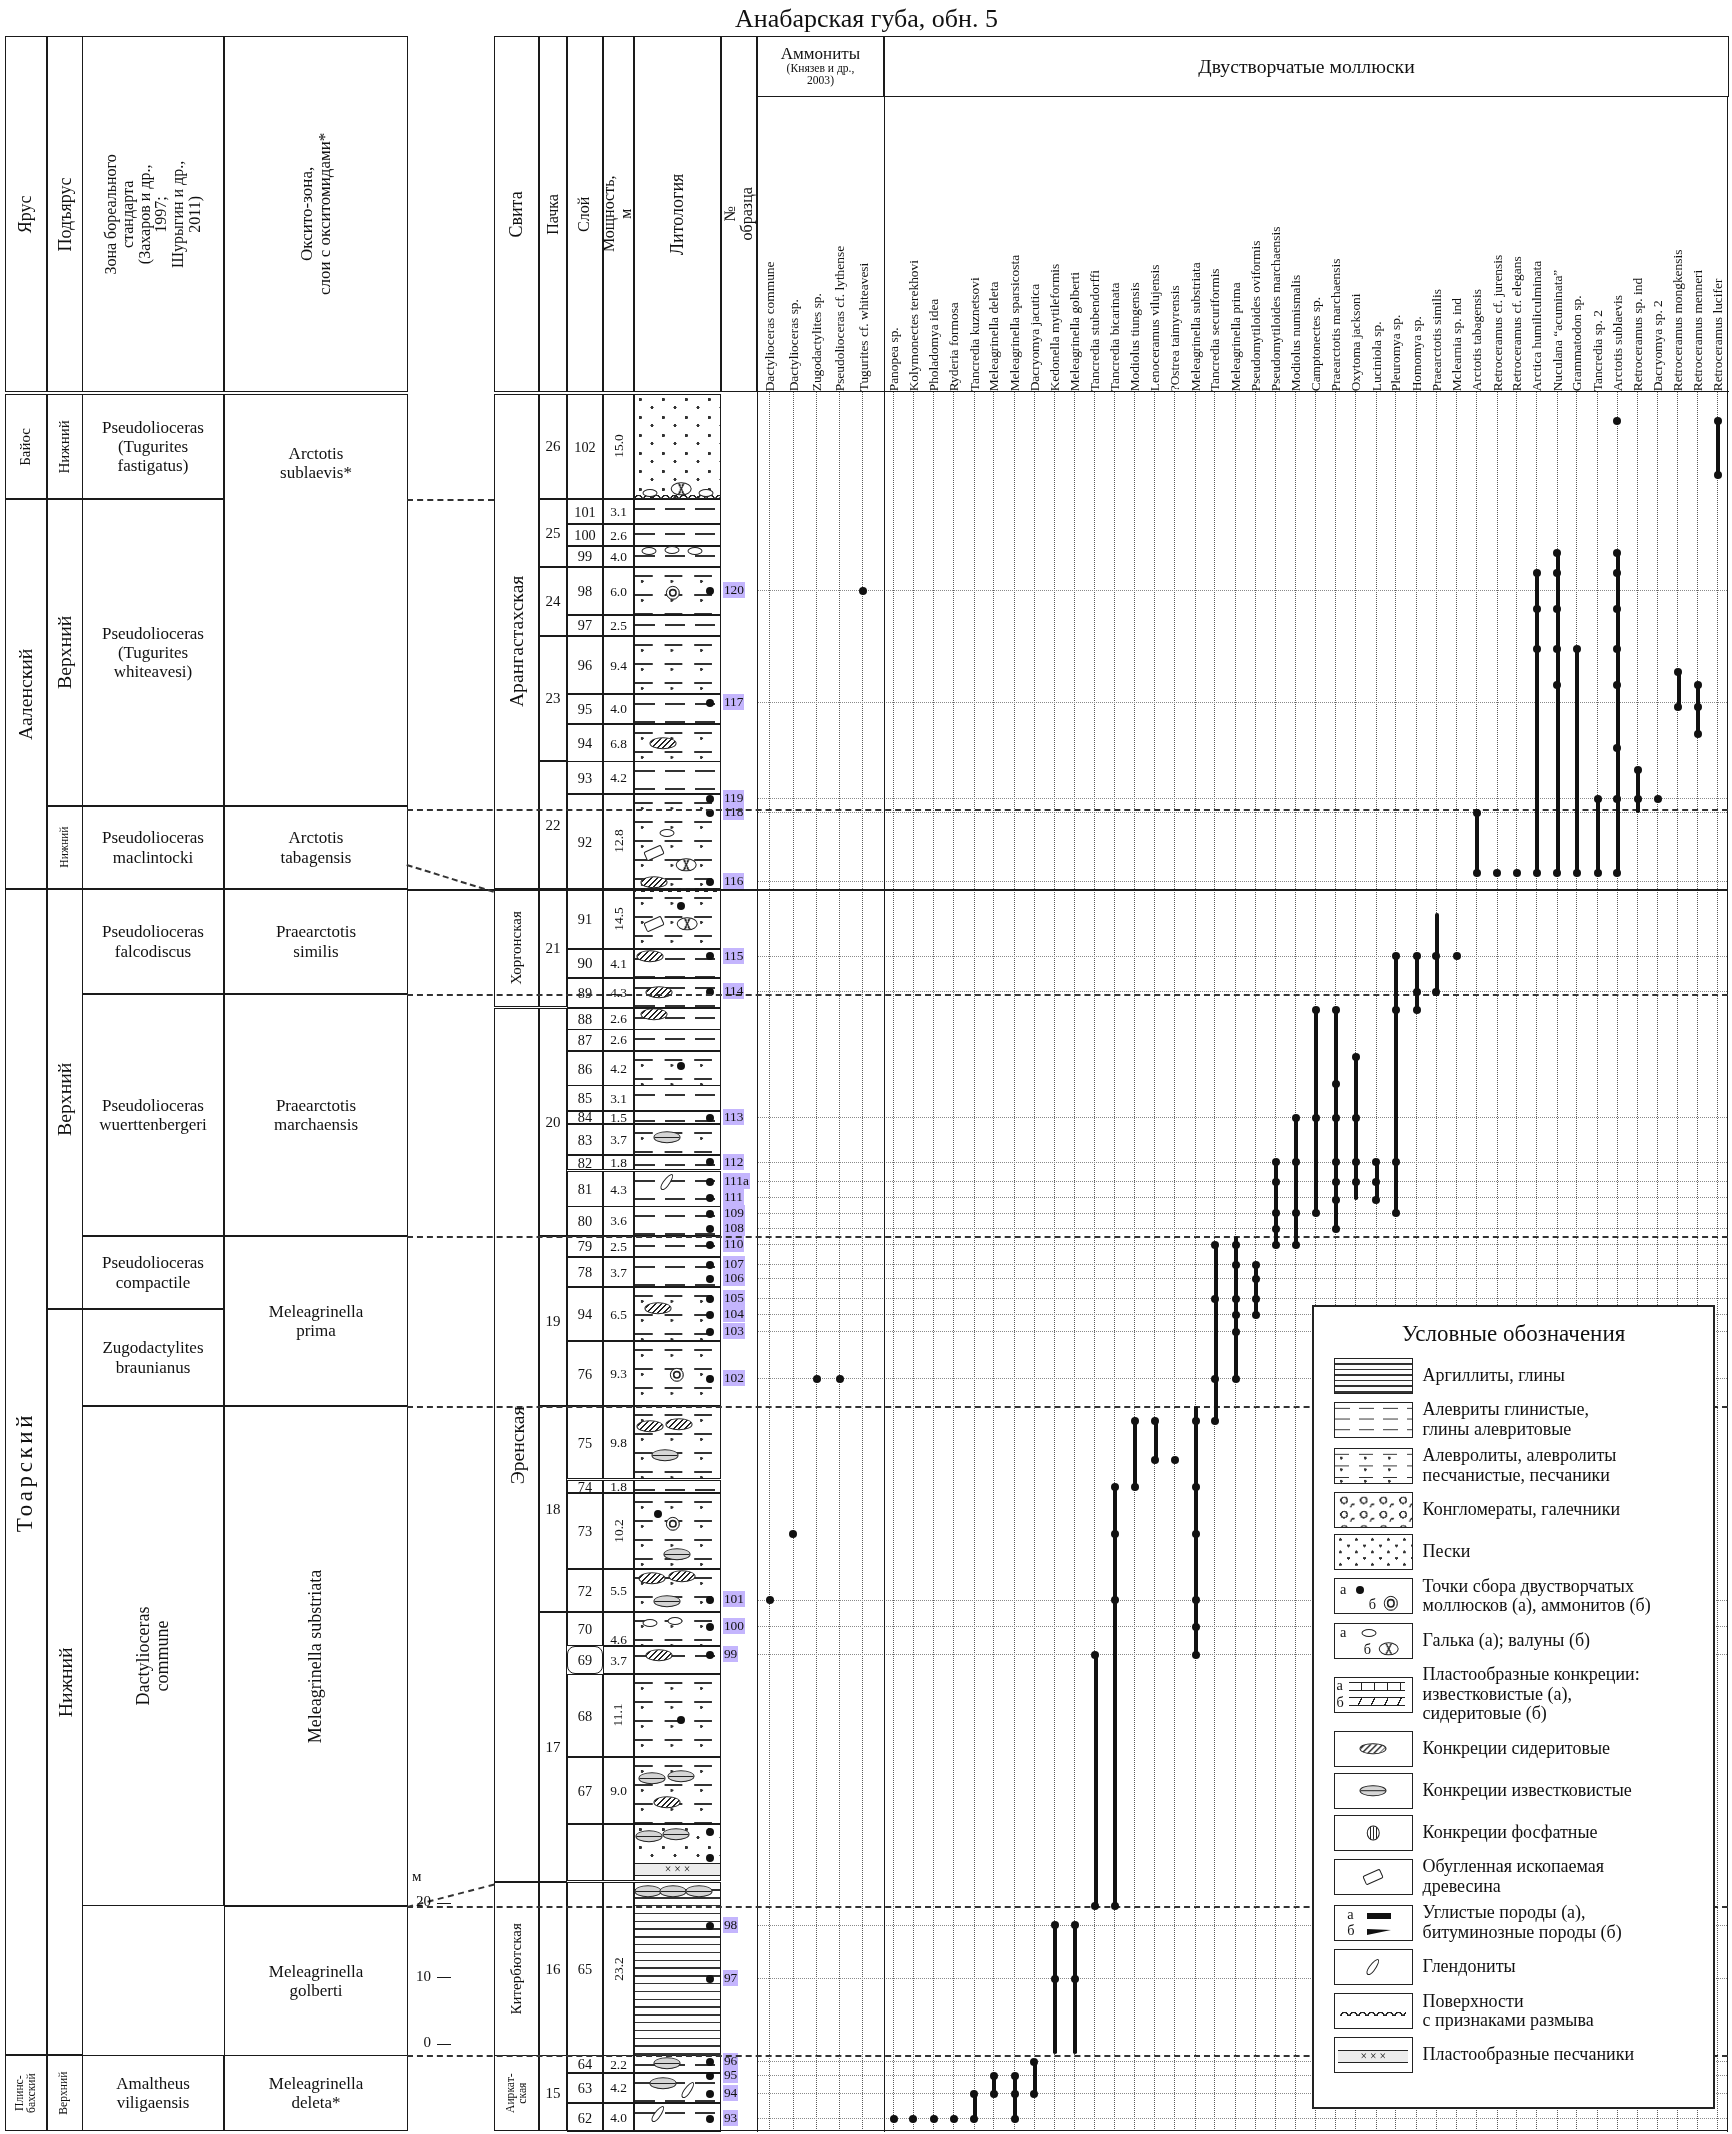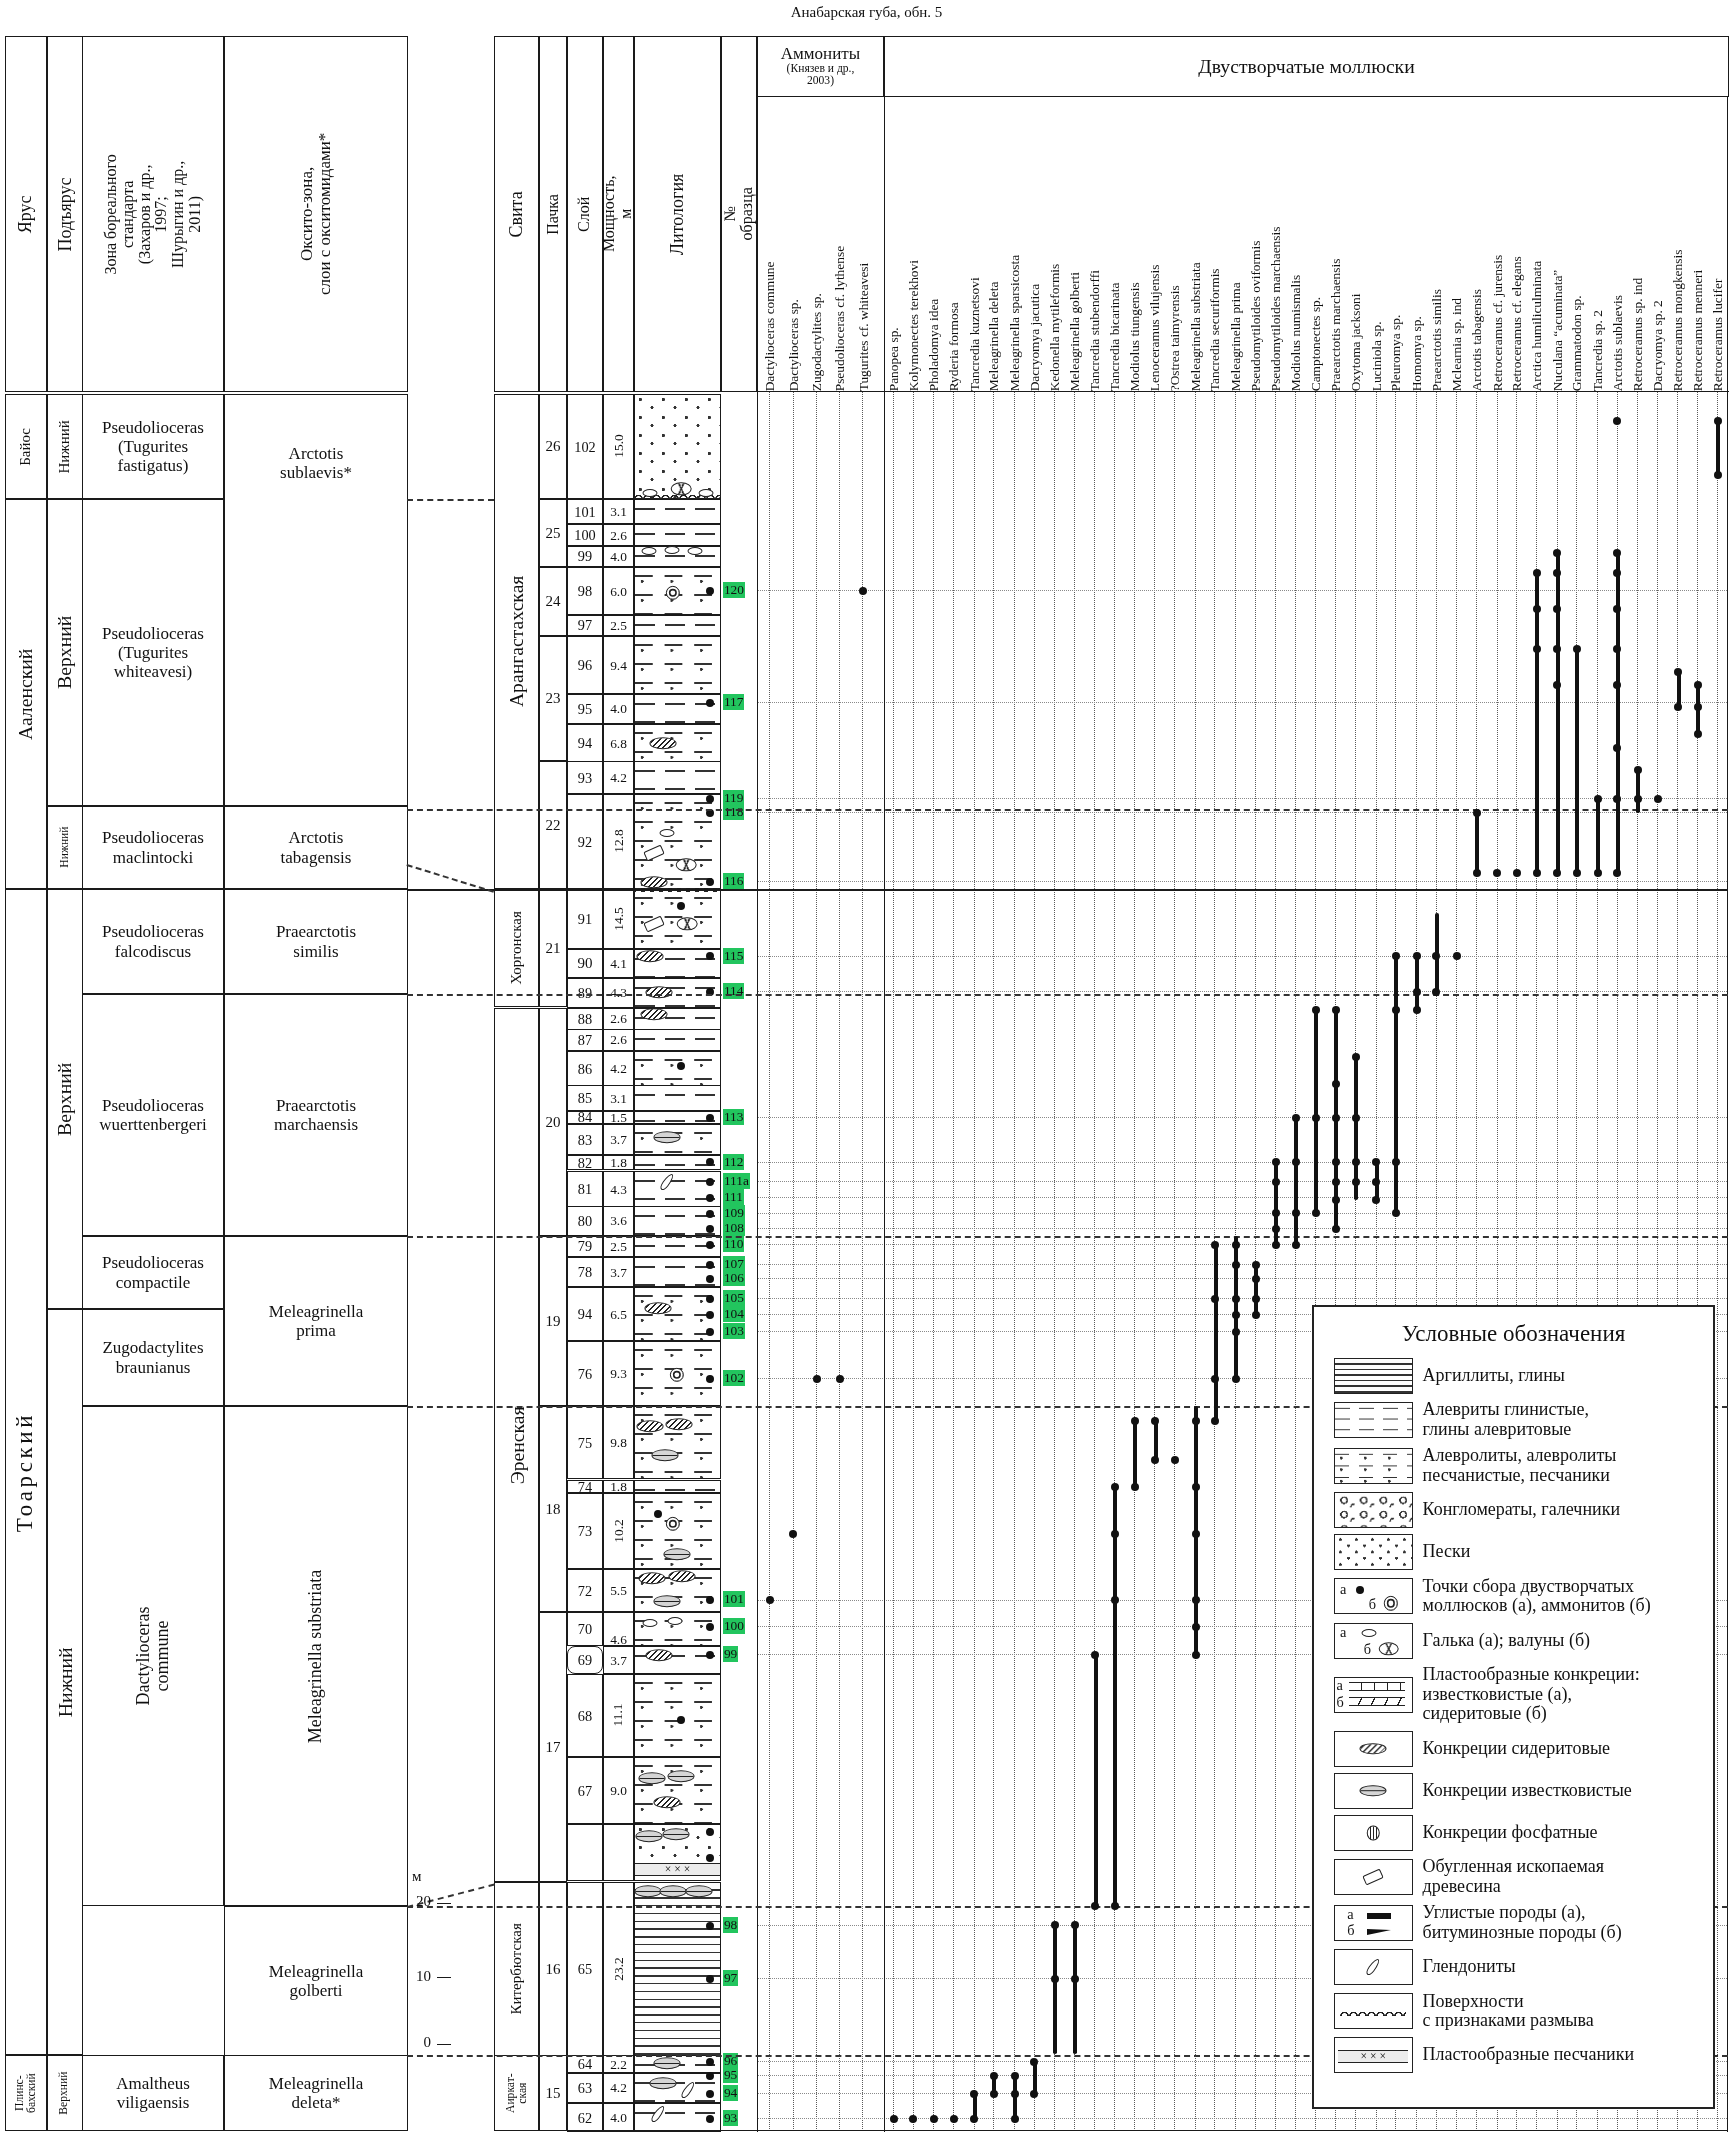--- a/index.html
+++ b/index.html
@@ -1,37 +1,37 @@
 <!DOCTYPE html>
 <html style="font-size:14.3px"><head>
 <meta charset="utf-8">
 <style>
   html,body{margin:0;padding:0;background:#fff;}
   #root{position:relative;width:1733px;height:2134px;background:#fff;
         font-family:"Liberation Serif","DejaVu Serif",serif;color:#111;overflow:hidden;}
-  .title{position:absolute;left:0;top:3.6px;width:1733px;text-align:center;font-size:15px;}
+  .title{position:absolute;left:0;top:3.6px;width:1733px;text-align:center;font-size:26px;}
   .cell{position:absolute;box-sizing:border-box;border:1.4px solid #1a1a1a;
         display:flex;align-items:center;justify-content:center;text-align:center;
         white-space:pre-line;line-height:1.12;background:transparent;}
   .hdr{position:absolute;box-sizing:border-box;border:1.6px solid #1a1a1a;
        display:flex;align-items:center;justify-content:center;text-align:center;}
   .hbox{flex-direction:column;line-height:1.05;}
   .sub{font-size:11.6px;}
   .vt{transform:rotate(-90deg);white-space:pre-line;text-align:center;line-height:1.05;}
   .splabel{position:absolute;height:14.3px;line-height:14.3px;font-size:13.4px;
            transform-origin:0 100%;transform:rotate(-90deg);white-space:nowrap;}
   .vdotline{position:absolute;width:0;border-left:1.8px dotted #5a5a5a;z-index:2;}
   .hdotline{position:absolute;height:0;border-top:1.3px dotted #8a8a8a;z-index:2;}
   .hdash{position:absolute;height:0;border-top:2.1px dashed #333;z-index:4;}
   .hsolid{position:absolute;height:0;border-top:2.3px solid #1a1a1a;z-index:4;}
   .vline{position:absolute;width:0;border-left:1.6px solid #1a1a1a;z-index:3;}
   .hline{position:absolute;height:0;border-top:1.6px solid #1a1a1a;z-index:3;}
   .occbar{position:absolute;width:3.6px;background:#111;z-index:5;border-radius:1.8px;}
   .occdot{position:absolute;width:8px;height:8px;border-radius:50%;background:#111;z-index:6;}
-  .samplbl{position:absolute;font-size:13.4px;z-index:4;background:#22c55e;padding:0 0.9px;text-align:right;}
+  .samplbl{position:absolute;font-size:13.4px;z-index:4;background:#c4b5fd;padding:0 0.9px;text-align:right;}
   .scalet{position:absolute;font-size:15px;z-index:4;}
   
   .p-silt{background-color:#fff;background-image:
       linear-gradient(90deg,rgba(0,0,0,0) 0 19.7px,#fff 19.7px 30px),
       linear-gradient(180deg,rgba(0,0,0,0) 0 8px,#333 8px 9.7px,rgba(0,0,0,0) 9.7px);
       background-size:30px 18px,100% 18px;}
   .p-siltsand{background-color:#fff;background-image:
       radial-gradient(circle 1.5px at 7.2px 13.4px,#333 1.3px,rgba(0,0,0,0) 1.6px),
       linear-gradient(90deg,rgba(0,0,0,0) 0 18px,#fff 18px 29.6px),
       linear-gradient(180deg,rgba(0,0,0,0) 0 7.2px,#333 7.2px 8.8px,rgba(0,0,0,0) 8.8px);

